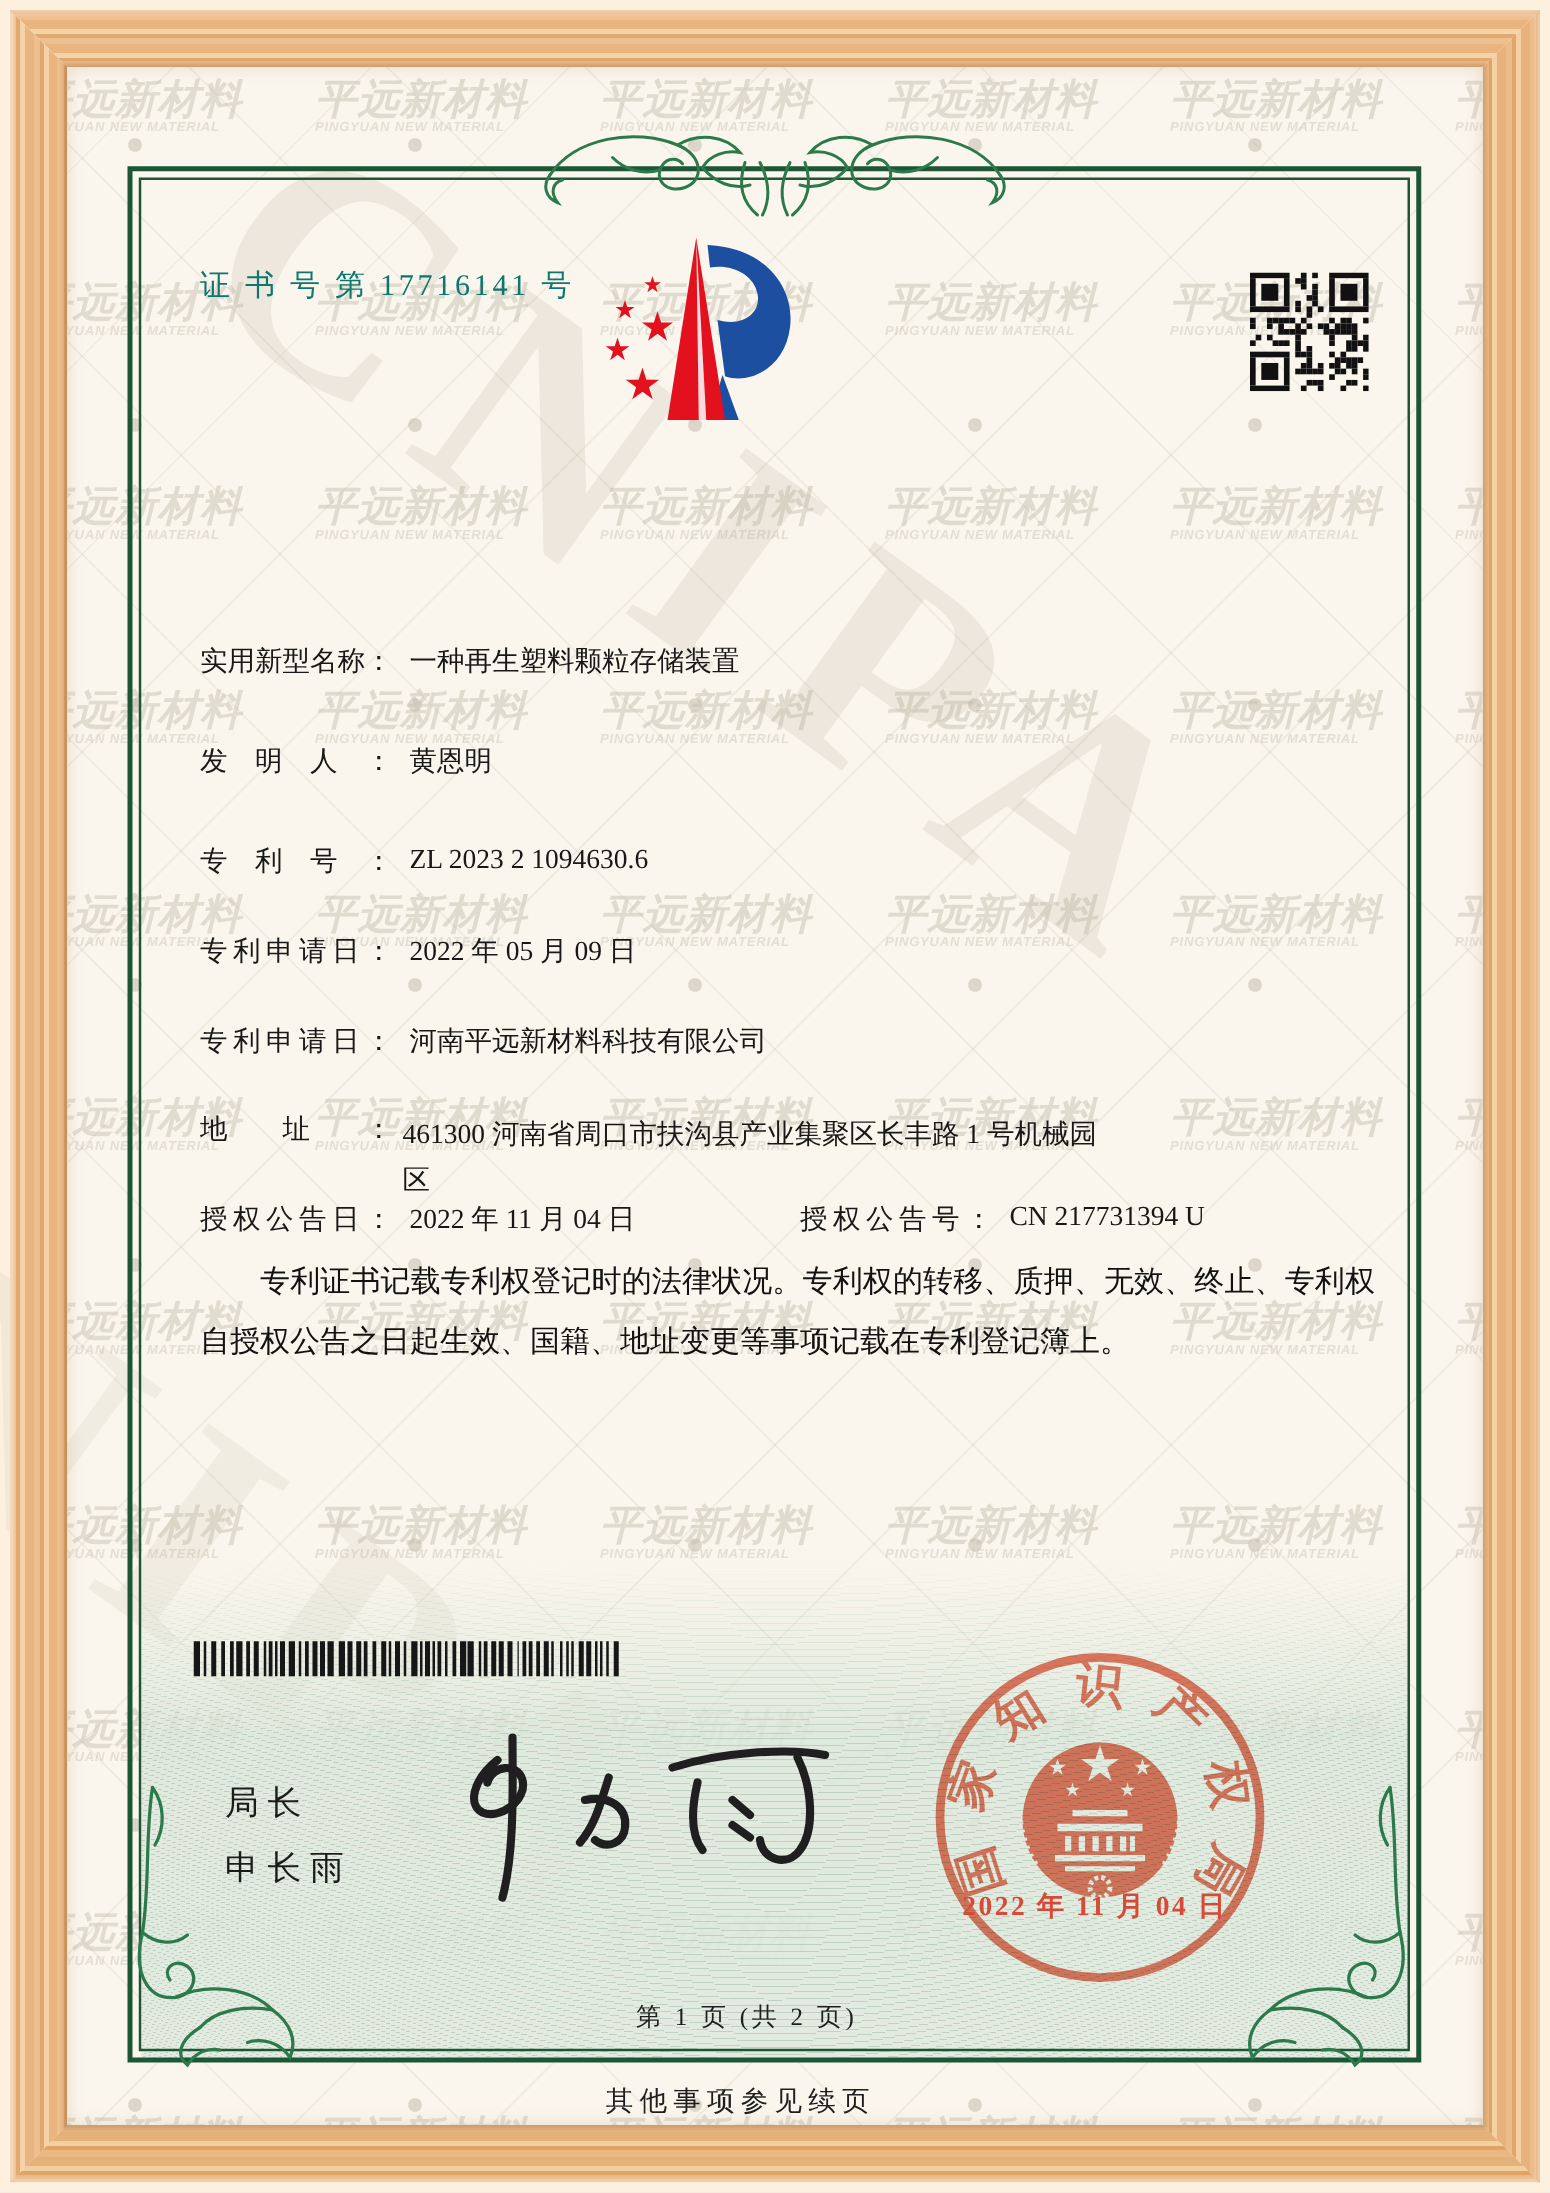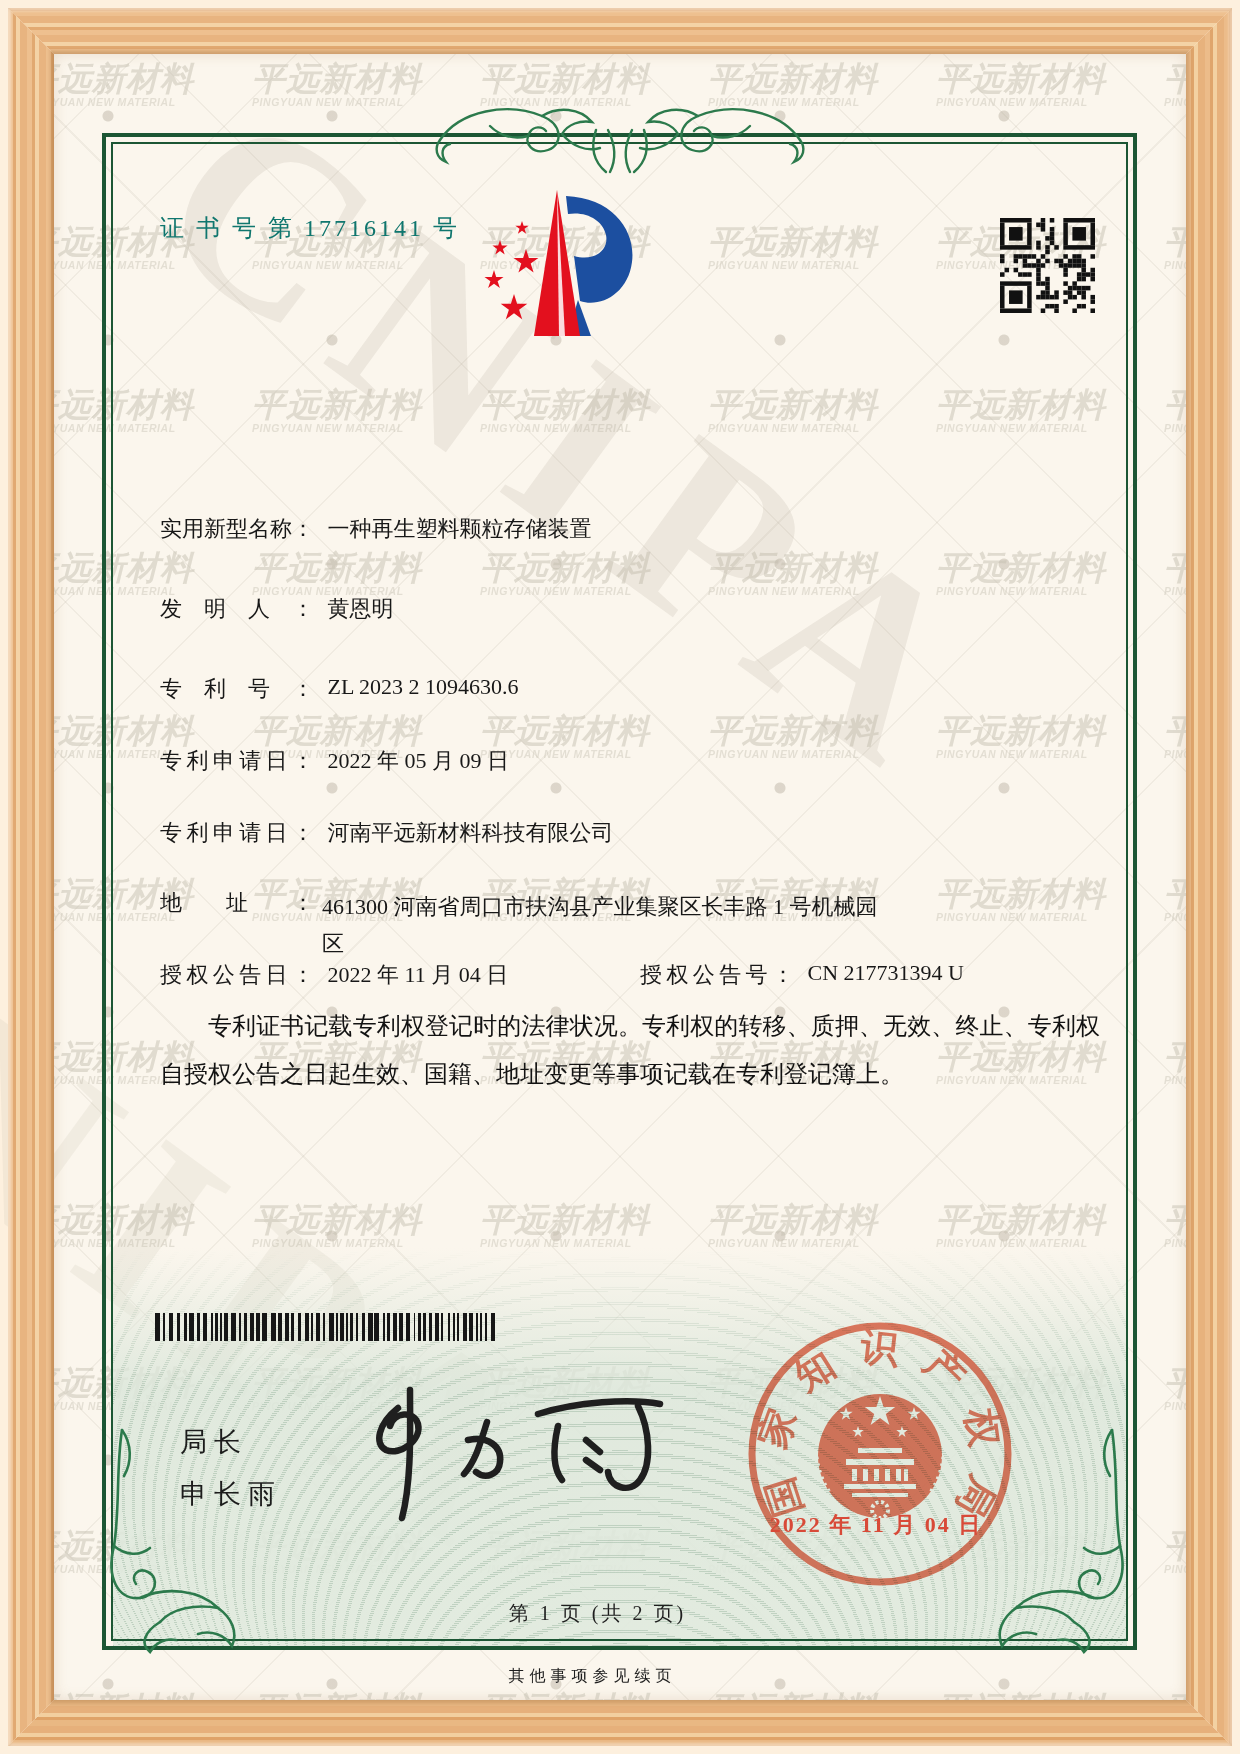--- a/index.html
+++ b/index.html
@@ -74,21 +74,21 @@
   .barcode div{height:100%;}
   .signer{position:absolute;left:180px;top:1416px;z-index:3;font-family:"Liberation Sans",sans-serif;
           font-weight:500;font-size:27px;color:#1c1c1c;letter-spacing:7px;line-height:52px;}
   .signature{position:absolute;left:352px;top:1378px;z-index:3;}
   .seal{position:absolute;left:740px;top:1314px;z-index:4;opacity:.92;mix-blend-mode:multiply;}
   .seal-date{position:absolute;left:751px;top:1510px;width:250px;z-index:4;text-align:center;
              font-size:22px;color:#d84a38;letter-spacing:2px;font-weight:600;}
   .page-num{position:absolute;left:80px;top:1600px;width:1035px;z-index:3;text-align:center;
             font-size:20px;letter-spacing:3px;color:#1e1e1e;}
   .cont-note{position:absolute;left:75px;top:1666px;width:1035px;z-index:6;text-align:center;
-             font-size:16px;letter-spacing:5px;color:#1e1e1e;}
+             font-size:22px;letter-spacing:5px;color:#1e1e1e;}
 </style>
 </head>
 <body>
 
 <div class="page">
 
   <div class="paper"></div>
   <div class="lattice"></div>
   <div class="watermarks" id="wmGrid">
       <div class="wm" style="left: -30px; top: 8px;">

